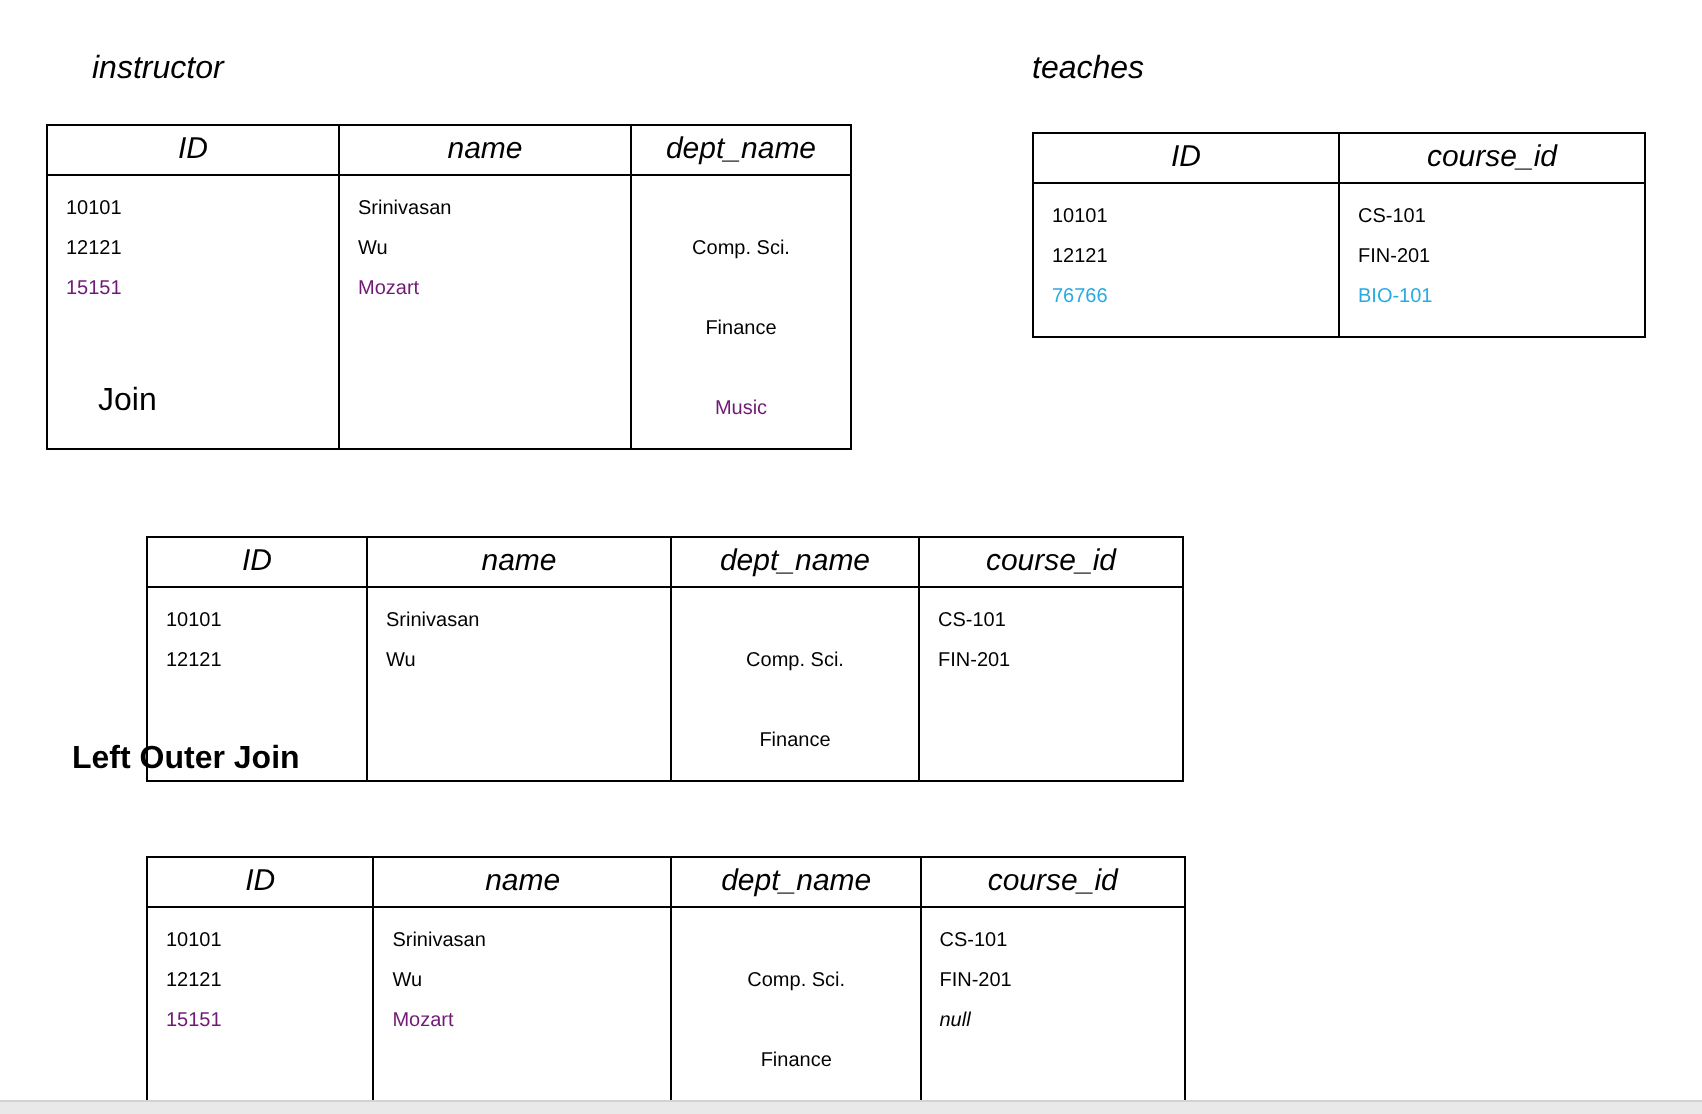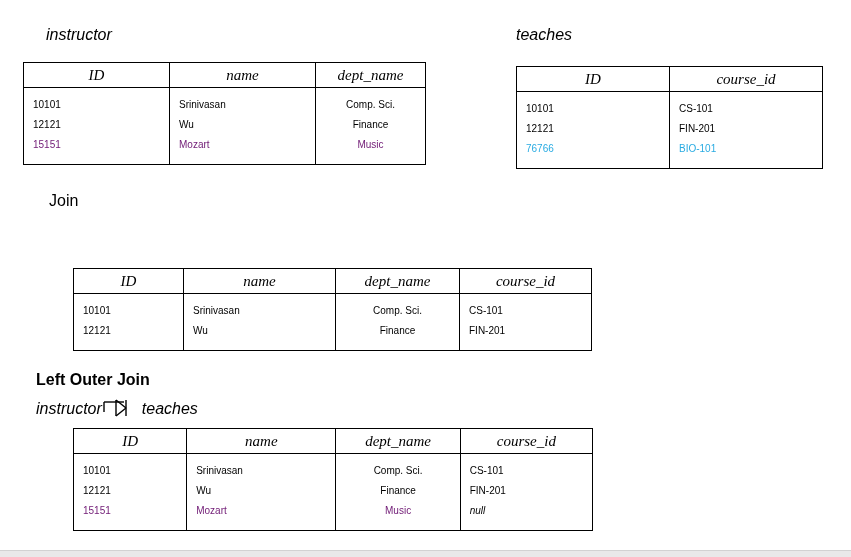--- a/index.html
+++ b/index.html
@@ -42,34 +42,34 @@
     padding: 0;
     vertical-align: top;
   }
   table.rel th {
     font-style: italic;
     font-weight: normal;
     font-size: 15px;
     text-align: center;
     height: 24px;
     line-height: 24px;
-    font-family: Liberation Serif, serif;
   }
   table.rel td.cellbox {
     padding: 7px 0 9px 0;
   }
   .cellline {
     font-size: 10px;
     line-height: 20px;
     white-space: nowrap;
     padding-left: 9px;
   }
   .cellline.center {
     text-align: center;
     padding-left: 0;
+    margin-top: 20px;
   }
   .red { color: #701a75; }
   .cyan { color: #29abe2; }
   .nullval { font-style: italic; }
 
   .joinsym {
     font-size: 17px;
     font-style: normal;
     padding: 0 3px;
   }
@@ -191,32 +191,20 @@
       <td class="cellbox">
         <div class="cellline">CS-101</div>
         <div class="cellline">FIN-201</div>
       </td>
     </tr>
   </tbody>
     </table>
 
   <div class="abs plain-label" style="left:36px; top:371px;font-weight:bold;">Left Outer Join</div>
 
-  <div class="abs caption" style="left:36px; top:400px;">
-    <span>instructor</span><span class="lojwrap">
-      <svg width="40" height="22" viewBox="0 0 40 22">
-        <line x1="2" y1="4" x2="22" y2="4" stroke="#000" stroke-width="1.4"></line>
-        <line x1="2" y1="4" x2="2" y2="14" stroke="#000" stroke-width="1.4"></line>
-        <line x1="14" y1="2" x2="14" y2="18" stroke="#000" stroke-width="1.4"></line>
-        <line x1="24" y1="2" x2="24" y2="18" stroke="#000" stroke-width="1.4"></line>
-        <line x1="14" y1="2" x2="24" y2="10" stroke="#000" stroke-width="1.4"></line>
-        <line x1="14" y1="18" x2="24" y2="10" stroke="#000" stroke-width="1.4"></line>
-      </svg>
-    </span><span>teaches</span>
-  </div>
 
   <table class="rel abs" style="left:73px; top:428px; width:520px;">
     <colgroup>
         <col style="width:113px">
         <col style="width:149px">
         <col style="width:124px">
         <col style="width:132px">
       </colgroup>
     <tbody>
         <tr>

